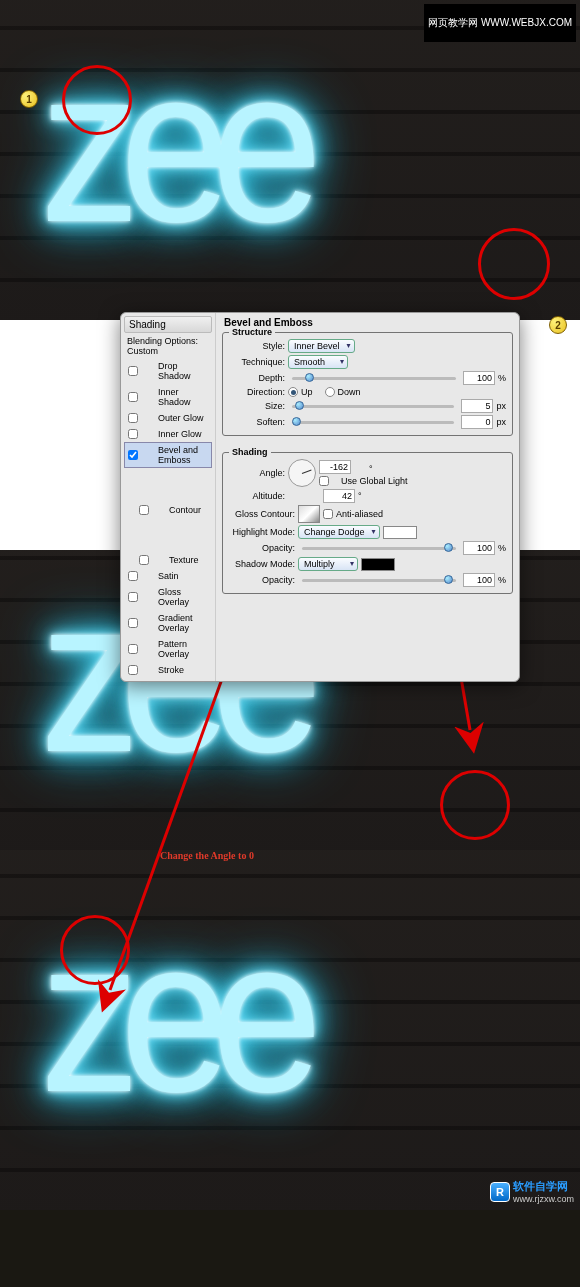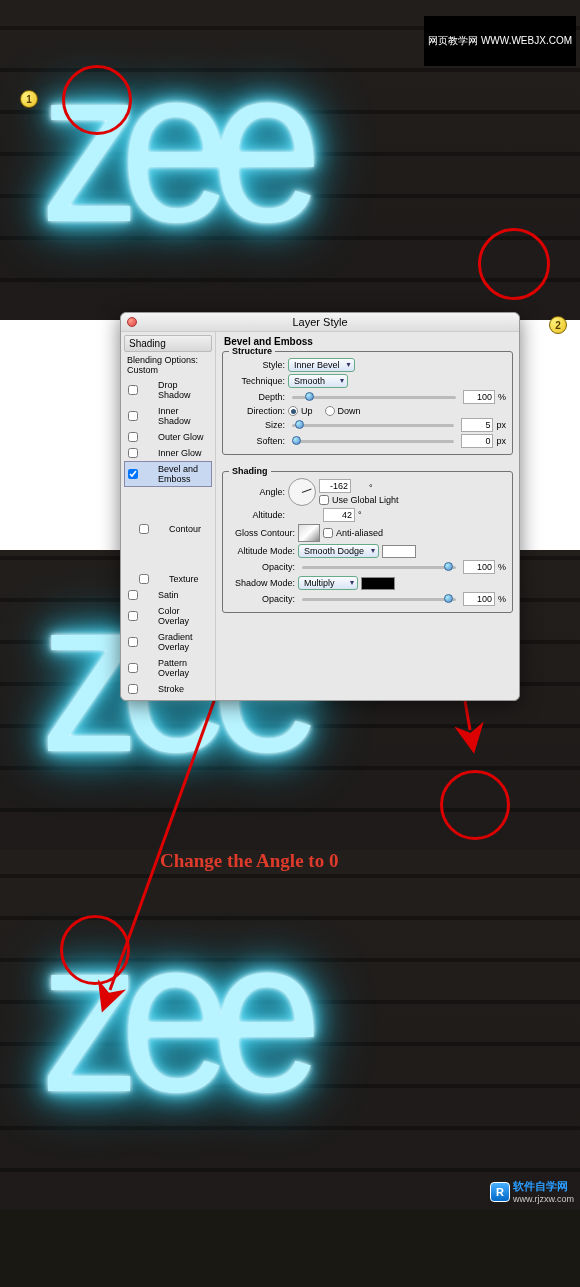--- a/index.html
+++ b/index.html
@@ -35,22 +35,22 @@
 .c3 { width: 70px; height: 70px; top: 220px; left: 440px; }
 .c4 { width: 70px; height: 70px; top: 65px; left: 60px; }
 
 .badge { position: absolute; width: 18px; height: 18px; border-radius: 50%;
   background: radial-gradient(circle at 30% 30%, #fff27a, #e8c020);
   border: 1px solid #806000; font-size: 10px; font-weight: bold; color: #5a4000;
   display: flex; align-items: center; justify-content: center; }
 .b1 { top: 90px; left: 20px; }
 .b2 { top: 316px; left: 549px; }
 
-.watermark-top { position: absolute; top: 16px; right: 4px; background: #000; color: #fff;
-  font-size: 10px; padding: 18px 4px; margin-left: 20px; }
+.watermark-top { position: absolute; top: 4px; right: 4px; background: #000; color: #fff;
+  font-size: 10px; padding: 12px 4px; margin-left: 20px; }
 
 .dialog-wrap { position: absolute; top: 312px; left: 120px; width: 400px; background: #e8e8e8;
   border: 1px solid #999; border-radius: 6px; box-shadow: 0 4px 20px rgba(0,0,0,0.5); z-index: 50; }
 
 .dialog-title { text-align: center; font-size: 11px; padding: 3px 0; border-bottom: 1px solid #ccc;
   background: linear-gradient(#f5f5f5, #ddd); border-radius: 6px 6px 0 0; position: relative; }
 .close-dot { position: absolute; left: 6px; top: 4px; width: 10px; height: 10px; border-radius: 50%;
   background: radial-gradient(circle at 30% 30%, #ff9a8a, #d44); border: 1px solid #a33; }
 
 .dialog-body { display: flex; font-size: 10px; }
@@ -100,21 +100,21 @@
   background: linear-gradient(#f8fbff, #c8dcf5); border: 1px solid #6a8abd; border-radius: 10px;
   cursor: pointer; }
 .aqua-btn.primary { box-shadow: 0 0 0 2px #88b4f0; }
 .preview-row { display: flex; align-items: center; gap: 3px; font-size: 10px; margin-top: 2px; }
 .preview-row input { width: 11px; height: 11px; }
 .preview-swatch { width: 40px; height: 40px; background: #aaa; border: 1px solid #888; margin-top: 4px;
   background: linear-gradient(135deg, #bbb, #888); }
 
 .arrow-svg { position: absolute; z-index: 40; pointer-events: none; }
 
-.angle-note { position: absolute; color: #e03a2a; font-size: 19px; font-family: "Comic Sans MS", cursive;
+.angle-note { position: absolute; color: #e03a2a; font-size: 10px; font-family: "Comic Sans MS", cursive;
   font-weight: bold; top: 0px; left: 160px; }
 
 .watermark-bottom { position: absolute; bottom: 6px; right: 6px; display: flex; align-items: center; gap: 3px;
   font-size: 11px; color: #fff; }
 .wm-logo { width: 20px; height: 20px; background: linear-gradient(#4ab0ff, #0068c8); border-radius: 4px;
   border: 1px solid #fff; display: flex; align-items: center; justify-content: center; color: #fff;
   font-weight: bold; font-size: 11px; }
 .wm-text-cn { color: #2a9dff; font-weight: bold; }
 .wm-url { font-size: 9px; color: #ccc; }
 </style>
@@ -127,24 +127,20 @@
   <div class="neon-text neon1">zee</div>
   <div class="red-circle c1"></div>
   <div class="red-circle c2"></div>
   <div class="badge b1">1</div>
   <div class="badge b2">2</div>
 </div>
 
 <div class="white-gap"></div>
 
 <div class="dialog-wrap">
-  <div class="dialog-title">
-    <span class="close-dot"></span>
-    <span>Layer Style</span>
-  </div>
   <div class="dialog-body">
 
     <div class="styles-col">
       <div class="styles-head">Shading</div>
       <div class="blend-opt">Blending Options: Custom</div>
       <div class="style-row">
           <input type="checkbox" class="check-sm" style="">
           <span>Drop Shadow</span>
         </div>
       <div class="style-row">
@@ -170,21 +166,21 @@
       <div class="style-row sub">
           <input type="checkbox" class="check-sm" style="">
           <span>Texture</span>
         </div>
       <div class="style-row">
           <input type="checkbox" class="check-sm" style="">
           <span>Satin</span>
         </div>
       <div class="style-row">
           <input type="checkbox" class="check-sm" style="">
-          <span>Color Overlay</span>
+          <span>Gloss Overlay</span>
         </div>
       <div class="style-row">
           <input type="checkbox" class="check-sm" style="">
           <span>Gradient Overlay</span>
         </div>
       <div class="style-row">
           <input type="checkbox" class="check-sm" style="">
           <span>Pattern Overlay</span>
         </div>
       <div class="style-row">
@@ -243,41 +239,41 @@
       <div class="group-box">
         <div class="group-title">Shading</div>
         <div class="prop-row">
           <span class="prop-label">Angle:</span>
           <div class="angle-dial"></div>
           <div style="display:flex;flex-direction:column;gap:2px;">
             <div style="display:flex;gap:18px;align-items:flex-end;">
               <span class="num-field">-162</span>
               <span class="unit">°</span>
             </div>
-            <div style="display:flex;gap:3px;align-items:center;">
+            <div style="display:flex;gap:12px;align-items:center;">
               <input type="checkbox" class="check-sm" style="">
               <span>Use Global Light</span>
             </div>
           </div>
         </div>
         <div class="prop-row">
           <span class="prop-label">Altitude:</span>
           <span style="width:32px"></span>
           <span class="num-field">42</span>
           <span class="unit">°</span>
         </div>
         <div class="prop-row">
           <span class="prop-label" style="width:66px">Gloss Contour:</span>
           <div class="contour-swatch"></div>
           <input type="checkbox" class="check-sm" style="">
           <span>Anti-aliased</span>
         </div>
         <div class="prop-row">
-          <span class="prop-label" style="width:66px">Altitude Mode:</span>
-          <span class="select-box">Smooth Dodge</span>
+          <span class="prop-label" style="width:66px">Highlight Mode:</span>
+          <span class="select-box">Change Dodge</span>
           <div class="color-swatch cs-white"></div>
         </div>
         <div class="prop-row">
           <span class="prop-label" style="width:66px">Opacity:</span>
           <div class="slider-track">
               <div class="slider-thumb" style="left:92%"></div>
             </div>
           <span class="num-field">100</span>
           <span class="unit">%</span>
         </div>

